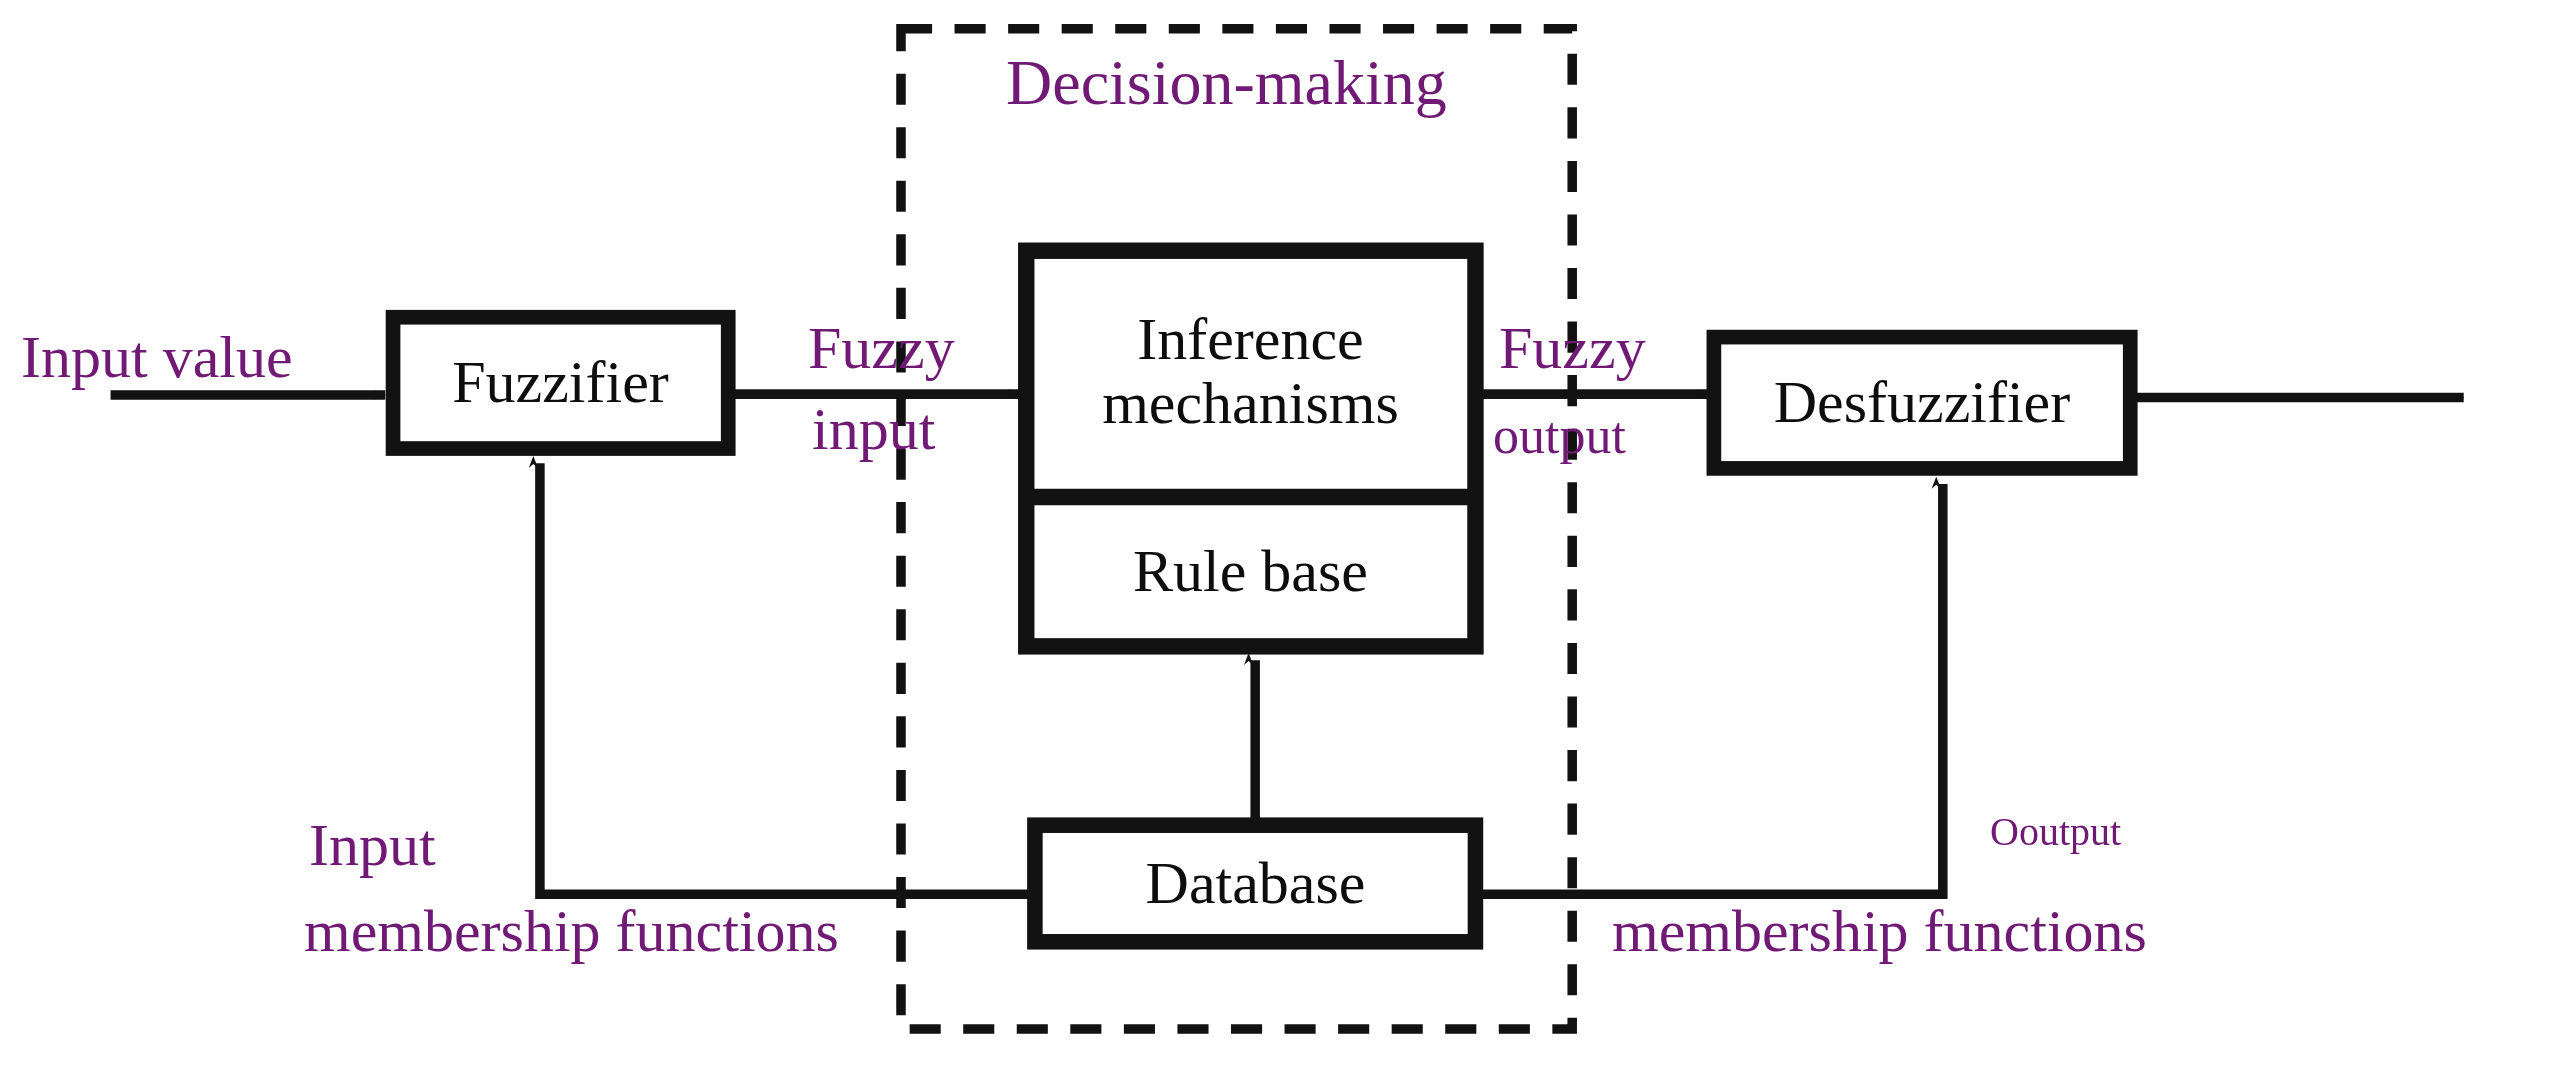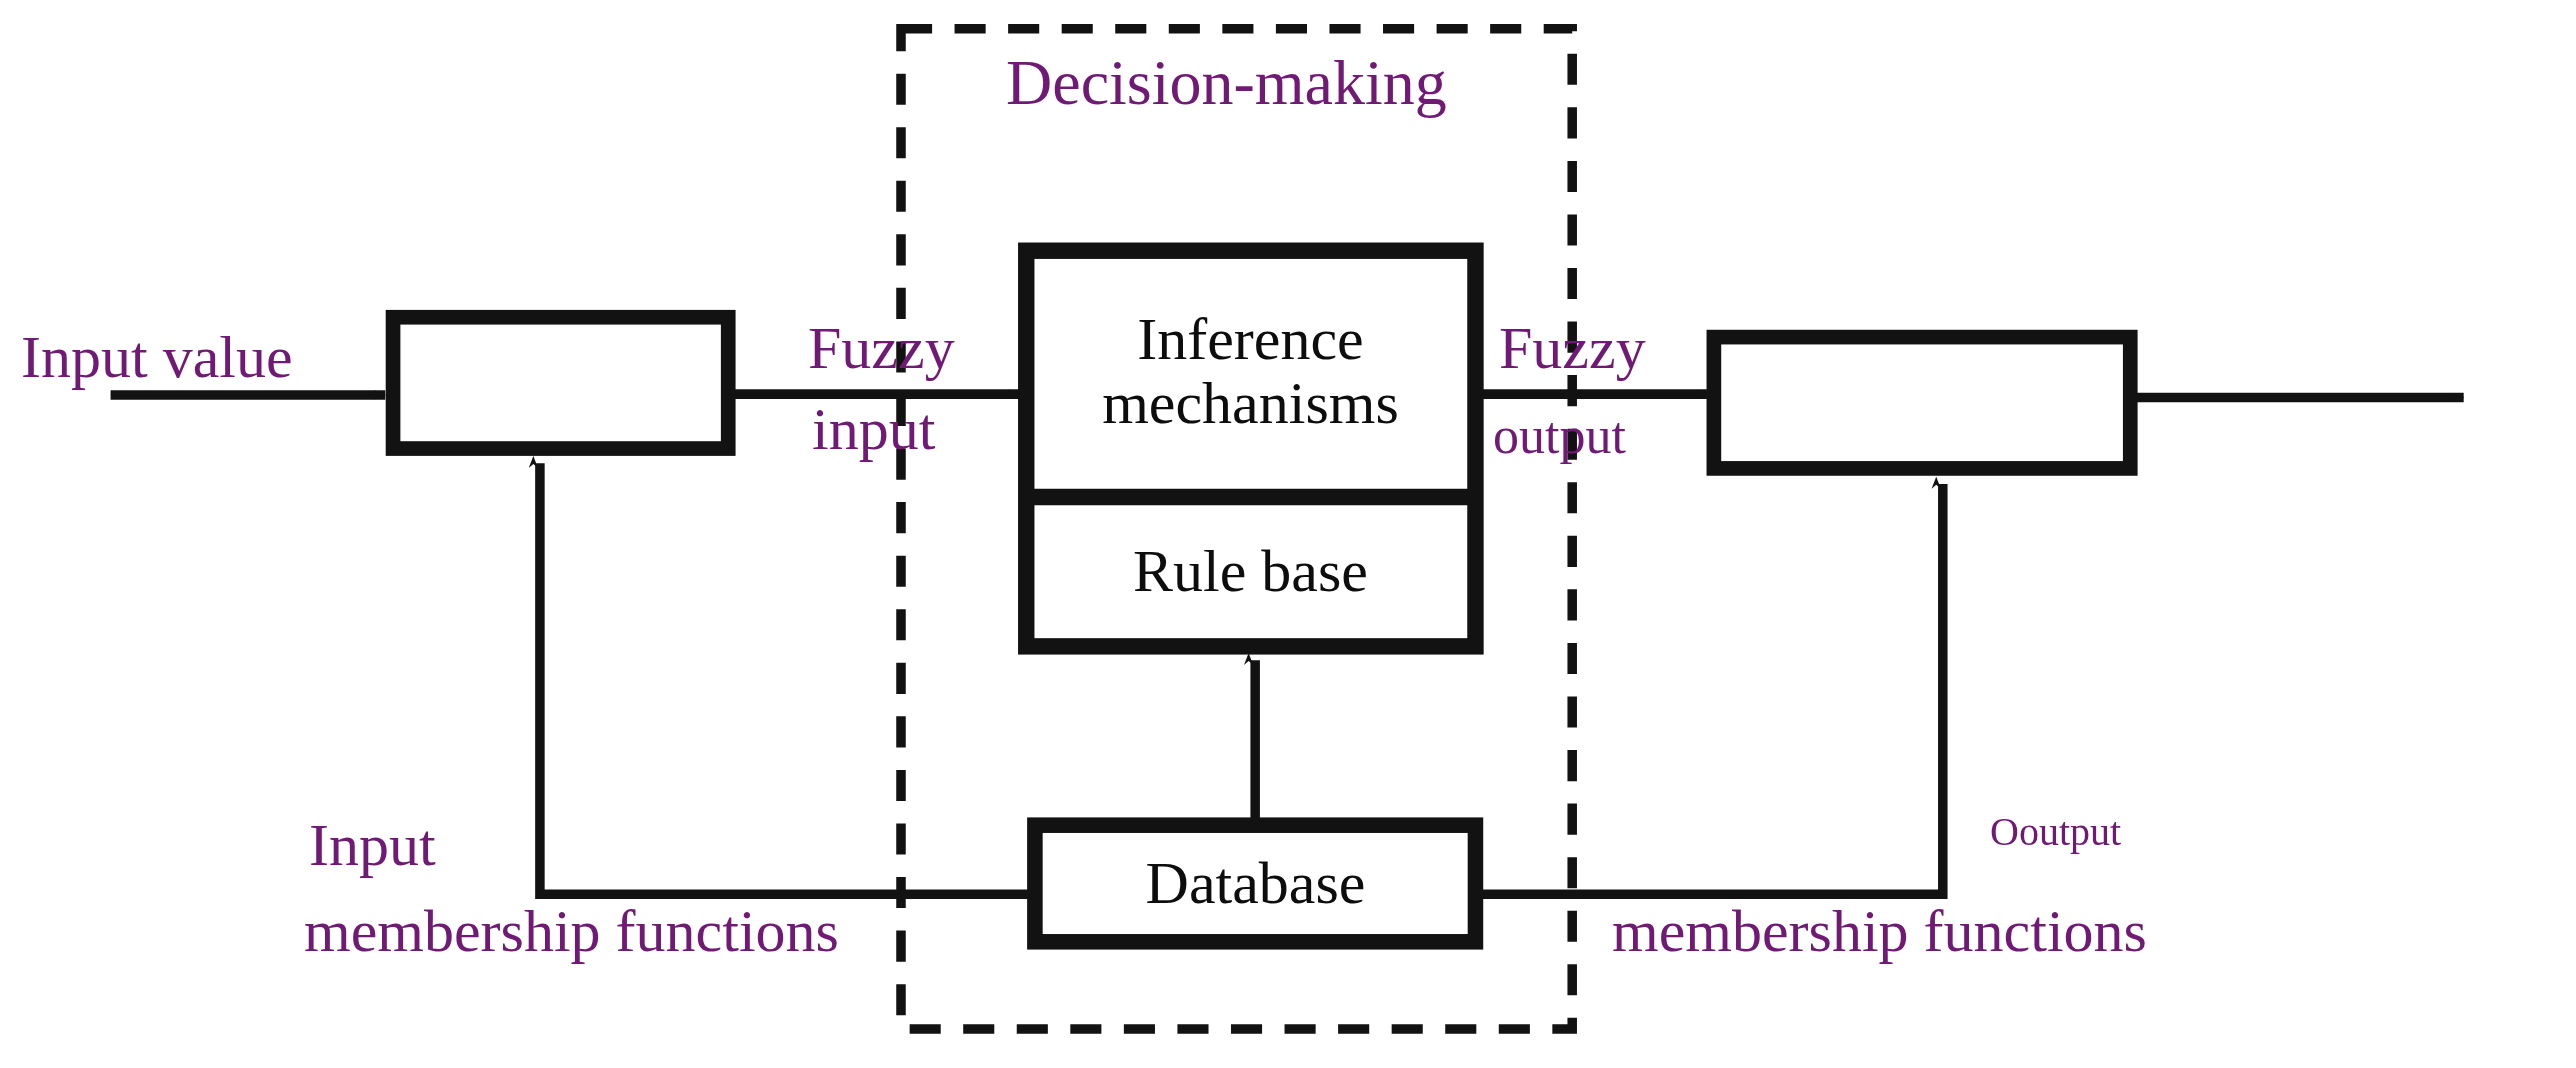--- a/index.html
+++ b/index.html
@@ -89,29 +89,31 @@
 
     <line x1="1453" y1="955" x2="1453" y2="764" stroke="#121212" stroke-width="11" marker-end="url(#arrowU)"></line>
 
     <polyline points="1198,1035 625,1035 625,536" fill="none" stroke="#121212" stroke-width="11" stroke-linejoin="miter" marker-end="url(#arrowU)"></polyline>
 
     <polyline points="1708,1035 2249,1035 2249,560" fill="none" stroke="#121212" stroke-width="11" stroke-linejoin="miter" marker-end="url(#arrowU)"></polyline>
   </svg>
 
   <div class="lbl" style="left:1006px; top:50px; font-size:64px;">Decision-making</div>
 
+  <div class="box-label" style="left:393px; top:317px; width:335px; height:131px; font-size:60px;">Fuzzifier</div>
   <div class="box-hit" style="left:393px; top:317px; width:335px; height:131px;"></div>
 
   <div class="box-label" style="left:1026px; top:252px; width:449px; height:240px; font-size:60px;">Inference
 mechanisms</div>
   <div class="box-hit" style="left:1026px; top:252px; width:449px; height:240px;"></div>
 
   <div class="box-label" style="left:1026px; top:499px; width:449px; height:145px; font-size:60px;">Rule base</div>
   <div class="box-hit" style="left:1026px; top:499px; width:449px; height:145px;"></div>
 
+  <div class="box-label" style="left:1714px; top:337px; width:416px; height:131px; font-size:60px;">Desfuzzifier</div>
   <div class="box-hit" style="left:1714px; top:337px; width:416px; height:131px;"></div>
 
   <div class="box-label" style="left:1035px; top:825px; width:441px; height:117px; font-size:60px;">Database</div>
   <div class="box-hit" style="left:1035px; top:825px; width:441px; height:117px;"></div>
 
   <div class="lbl" style="left:21px; top:327px; font-size:60px;">Input value</div>
 
   <div class="lbl" style="left:808px; top:318px; font-size:60px;">Fuzzy</div>
   <div class="lbl" style="left:812px; top:399px; font-size:60px;">input</div>
 

